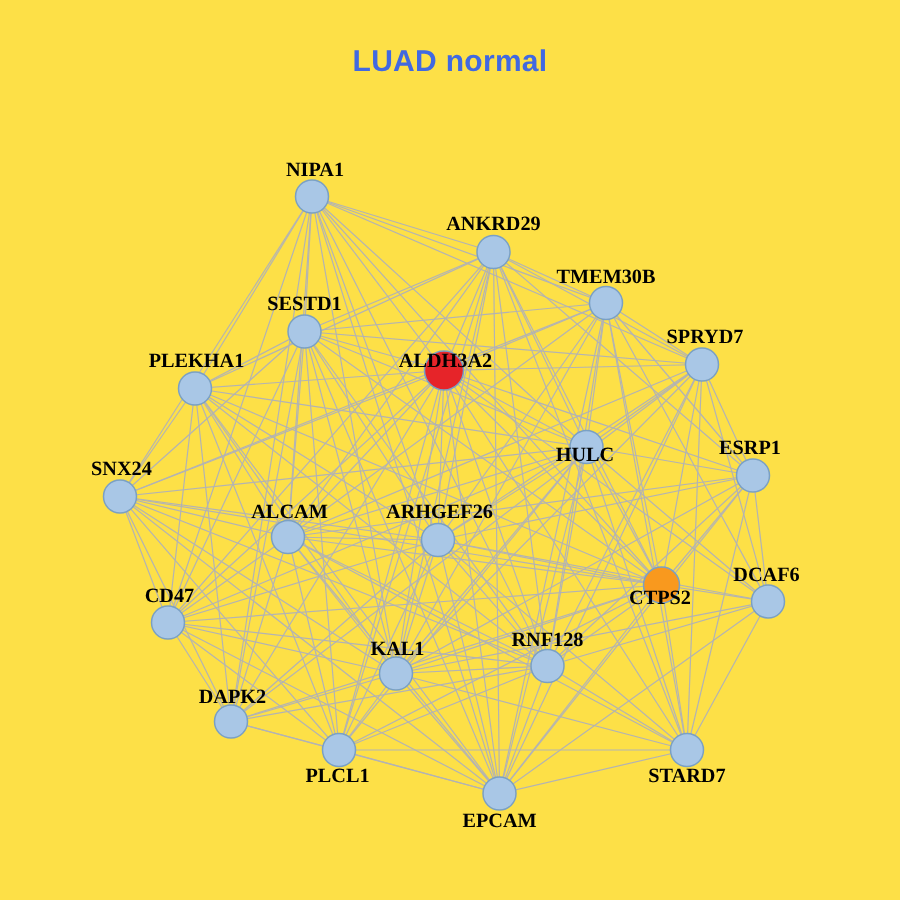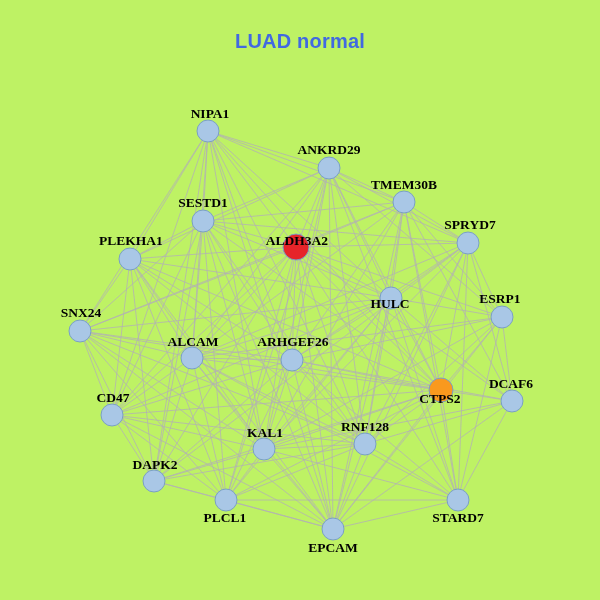--- a/index.html
+++ b/index.html
@@ -4,21 +4,21 @@
 <style>
   html, body {
     margin: 0;
     padding: 0;
     background: #ffffff;
   }
   #figure {
     position: relative;
     width: 600px;
     height: 600px;
-    background: #bef264;
+    background: #fde047;
     overflow: hidden;
     font-family: "Liberation Sans", sans-serif;
   }
   #chart-title {
     position: absolute;
     top: 30px;
     left: 0;
     width: 100%;
     text-align: center;
     font-family: "Liberation Sans", sans-serif;

